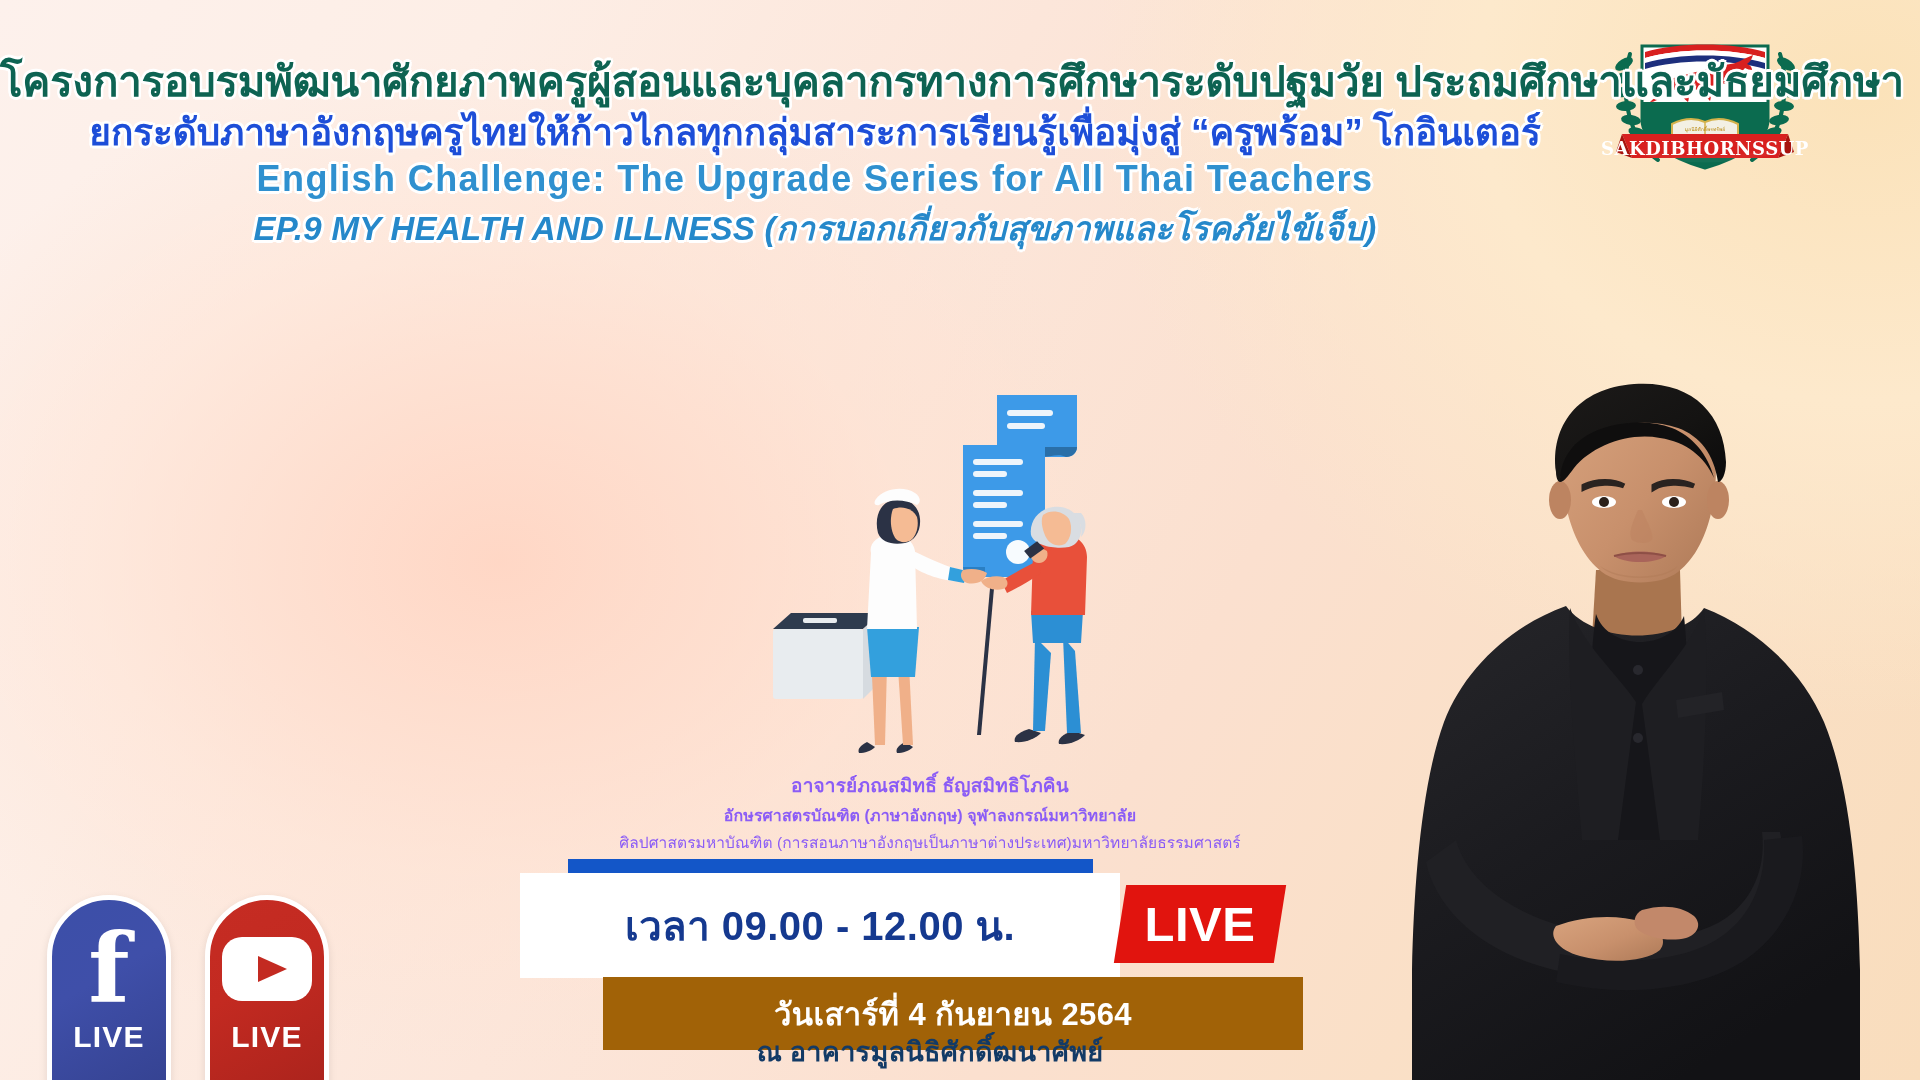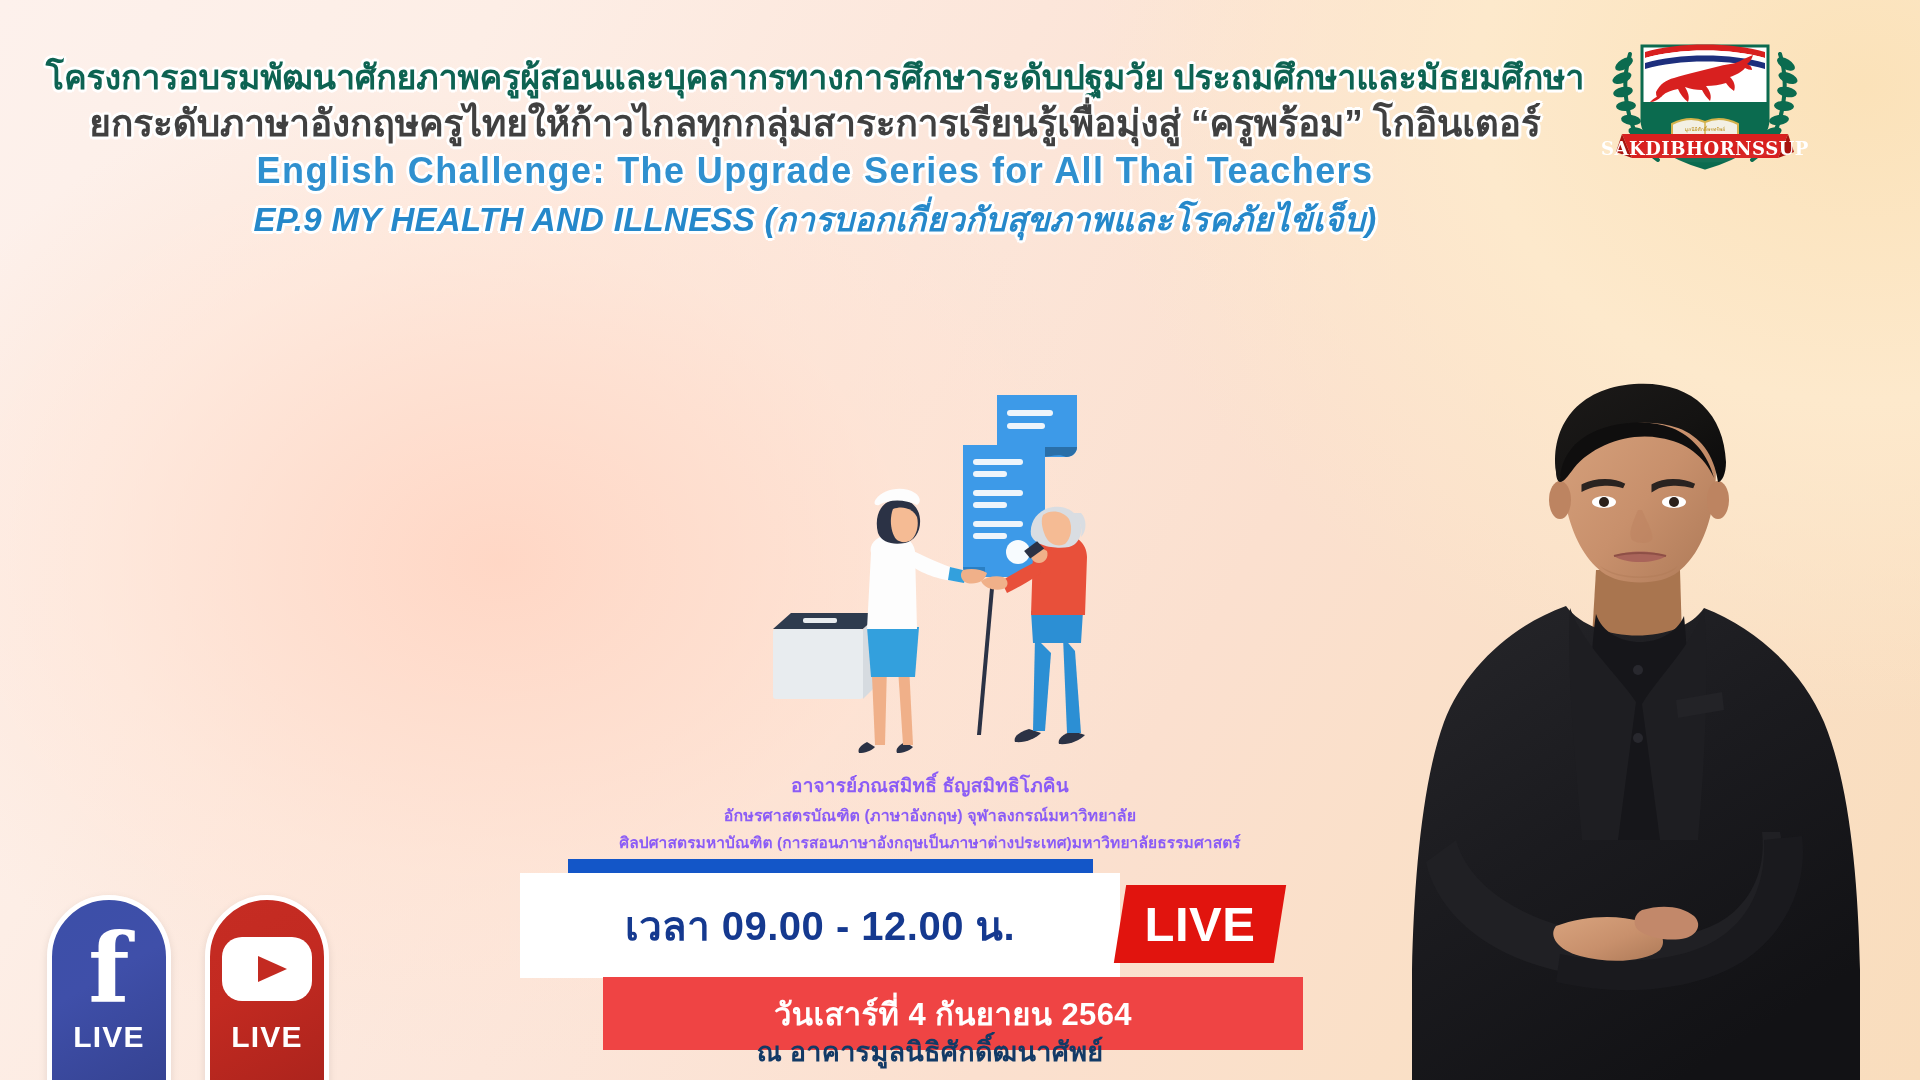--- a/index.html
+++ b/index.html
@@ -14,35 +14,35 @@
   .stage { position:relative; width:1920px; height:1080px; }
 
   
   .logo { position:absolute; right:110px; top:12px; width:210px; height:170px; }
   .logo svg { width:100%; height:100%; display:block; }
 
   
   .headlines { position:absolute; left:0; top:58px; width:1630px; text-align:center; }
   .ln { line-height:1.12; white-space:nowrap; }
   .ln1 {
-    font-size:34px; font-weight:700; color:#0d6352; letter-spacing:-0.2px;
+    font-size:42px; font-weight:700; color:#0d6352; letter-spacing:-0.2px;
     text-shadow:
       -2.6px 0 0 #fff, 2.6px 0 0 #fff, 0 -2.6px 0 #fff, 0 2.6px 0 #fff,
       -2px -2px 0 #fff, 2px -2px 0 #fff, -2px 2px 0 #fff, 2px 2px 0 #fff;
     margin-bottom:7px;
   }
   .ln2 {
     font-size:44px; font-weight:700; color:#1e7fc4; letter-spacing:0.4px;
     text-shadow:
       -3px 0 0 #fff, 3px 0 0 #fff, 0 -3px 0 #fff, 0 3px 0 #fff,
       -2.2px -2.2px 0 #fff, 2.2px -2.2px 0 #fff, -2.2px 2.2px 0 #fff, 2.2px 2.2px 0 #fff;
     margin-bottom:4px;
   }
   .ln3 {
-    font-size:37px; font-weight:700; color:#404040; letter-spacing:-0.1px;
+    font-size:37px; font-weight:700; color:#1d4ed8; letter-spacing:-0.1px;
     text-shadow:
       -3px 0 0 #fff, 3px 0 0 #fff, 0 -3px 0 #fff, 0 3px 0 #fff,
       -2.2px -2.2px 0 #fff, 2.2px -2.2px 0 #fff, -2.2px 2.2px 0 #fff, 2.2px 2.2px 0 #fff;
     margin-bottom:6px;
   }
   .ln4 {
     font-size:36px; font-weight:700; color:#2f90cf; letter-spacing:1.4px;
     text-shadow:
       -3px 0 0 #fff, 3px 0 0 #fff, 0 -3px 0 #fff, 0 3px 0 #fff,
       -2.2px -2.2px 0 #fff, 2.2px -2.2px 0 #fff, -2.2px 2.2px 0 #fff, 2.2px 2.2px 0 #fff;
@@ -61,41 +61,41 @@
   .illus svg { width:100%; height:100%; display:block; }
 
   
   .photo { position:absolute; right:0px; top:370px; width:560px; height:710px; }
   .photo svg { width:100%; height:100%; display:block; }
 
   
   .speaker { position:absolute; left:355px; top:770px; width:1150px; text-align:center; color:#8b5cf6; }
   .sp-name { font-size:19px; font-weight:700; letter-spacing:0.2px; margin-bottom:3px; }
   .sp-d1 { font-size:16px; font-weight:700; letter-spacing:0.1px; margin-bottom:2px; }
-  .sp-d2 { font-size:15.5px; font-weight:700; letter-spacing:0.1px; }
+  .sp-d2 { font-size:15.5px; font-weight:400; letter-spacing:0.1px; }
 
   
   .banner { position:absolute; left:520px; top:855px; width:810px; height:160px; }
   .bar-top-blue { position:absolute; left:48px; top:4px; width:525px; height:16px; background:#1356c8; }
   .white-box {
     position:absolute; left:0px; top:18px; width:600px; height:105px; background:#fff;
     display:flex; align-items:center; justify-content:center;
   }
   .time-text { font-size:40px; font-weight:700; color:#15398f; letter-spacing:0.5px; white-space:nowrap; }
   .live-red {
     position:absolute; left:600px; top:30px; width:160px; height:78px;
     background:#e1140e; transform:skewX(-9deg);
   }
   .live-red span {
     display:block; width:100%; height:100%; transform:skewX(9deg);
     color:#fff; font-size:49px; font-weight:700; letter-spacing:0.5px;
     display:flex; align-items:center; justify-content:center;
   }
   .blue-box {
-    position:absolute; left:83px; top:122px; width:700px; height:73px; background:#ef4444;
+    position:absolute; left:83px; top:122px; width:700px; height:73px; background:#a16207;
     display:flex; align-items:center; justify-content:center;
   }
   .date-text { font-size:31px; font-weight:700; color:#fff; letter-spacing:0.4px; white-space:nowrap; }
 
   
   .venue {
     position:absolute; left:400px; top:1030px; width:1060px; text-align:center;
     font-size:27px; font-weight:700; color:#123a66; letter-spacing:0.3px;
   }
 

